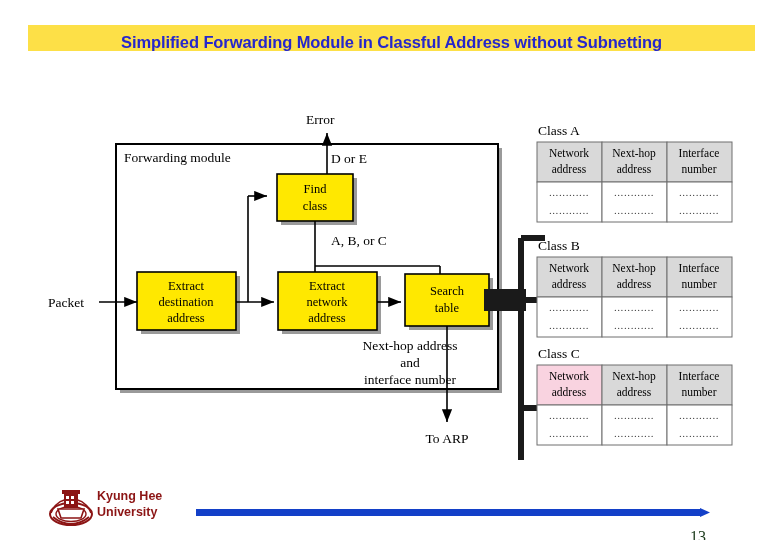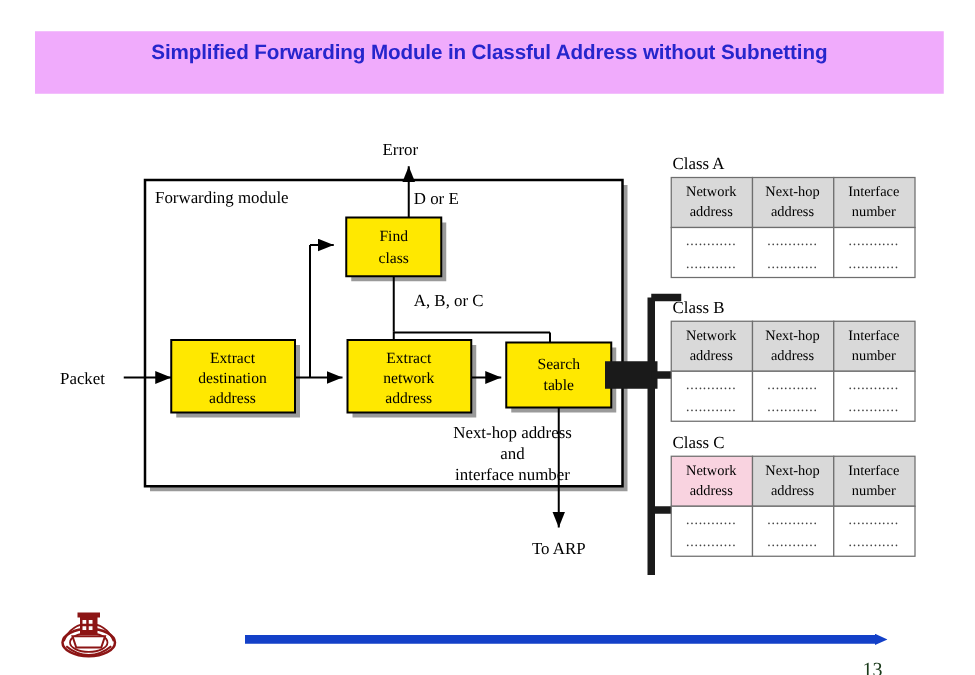--- a/index.html
+++ b/index.html
@@ -14,22 +14,22 @@
     overflow: hidden;
     font-family: "Liberation Serif", "DejaVu Serif", serif;
   }
 
   
   #title-banner {
     position: absolute;
     left: 28px;
     top: 25px;
     width: 727px;
-    height: 50px;
-    background: #f0abfc;
+    height: 26px;
+    background: #fde047;
   }
   #title-text {
     position: absolute;
     left: 0;
     top: 0;
     width: 727px;
     height: 35px;
     line-height: 35px;
     text-align: center;
     font-family: "Liberation Sans", "DejaVu Sans", sans-serif;
@@ -269,20 +269,22 @@
     <rect x="23" y="9" width="3" height="3" fill="#ffffff"></rect>
     <rect x="18" y="14" width="3" height="3" fill="#ffffff"></rect>
     <rect x="23" y="14" width="3" height="3" fill="#ffffff"></rect>
     <rect x="14" y="3" width="18" height="4" fill="#8c1515"></rect>
     <path d="M10 22 L36 22 L33 31 L13 31 Z" fill="#ffffff" stroke="#8c1515" stroke-width="1.6"></path>
     <path d="M5 30 C11 35 17 37 23 37 C29 37 35 35 41 30" fill="none" stroke="#8c1515" stroke-width="1.8"></path>
   </svg>
 </div>
 
 <div id="footer-univ">
+  <div>Kyung Hee</div>
+  <div>University</div>
 </div>
 
 <div id="footer-bar">
   <svg width="514" height="9" viewBox="0 0 514 9" xmlns="http://www.w3.org/2000/svg">
     <rect x="0" y="1" width="504" height="7" fill="#1340c8"></rect>
     <path d="M504,0 L514,4.5 L504,9 Z" fill="#1340c8"></path>
   </svg>
 </div>
 
 <div id="page-number">13</div>

